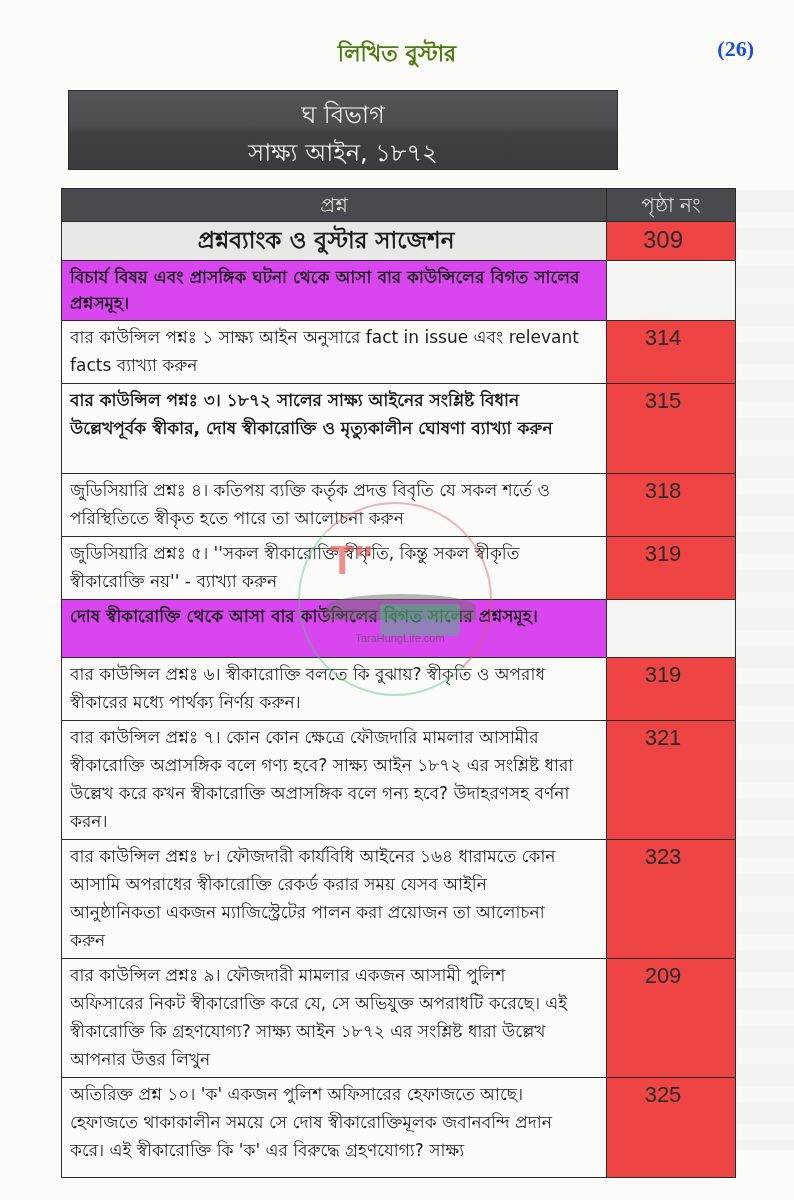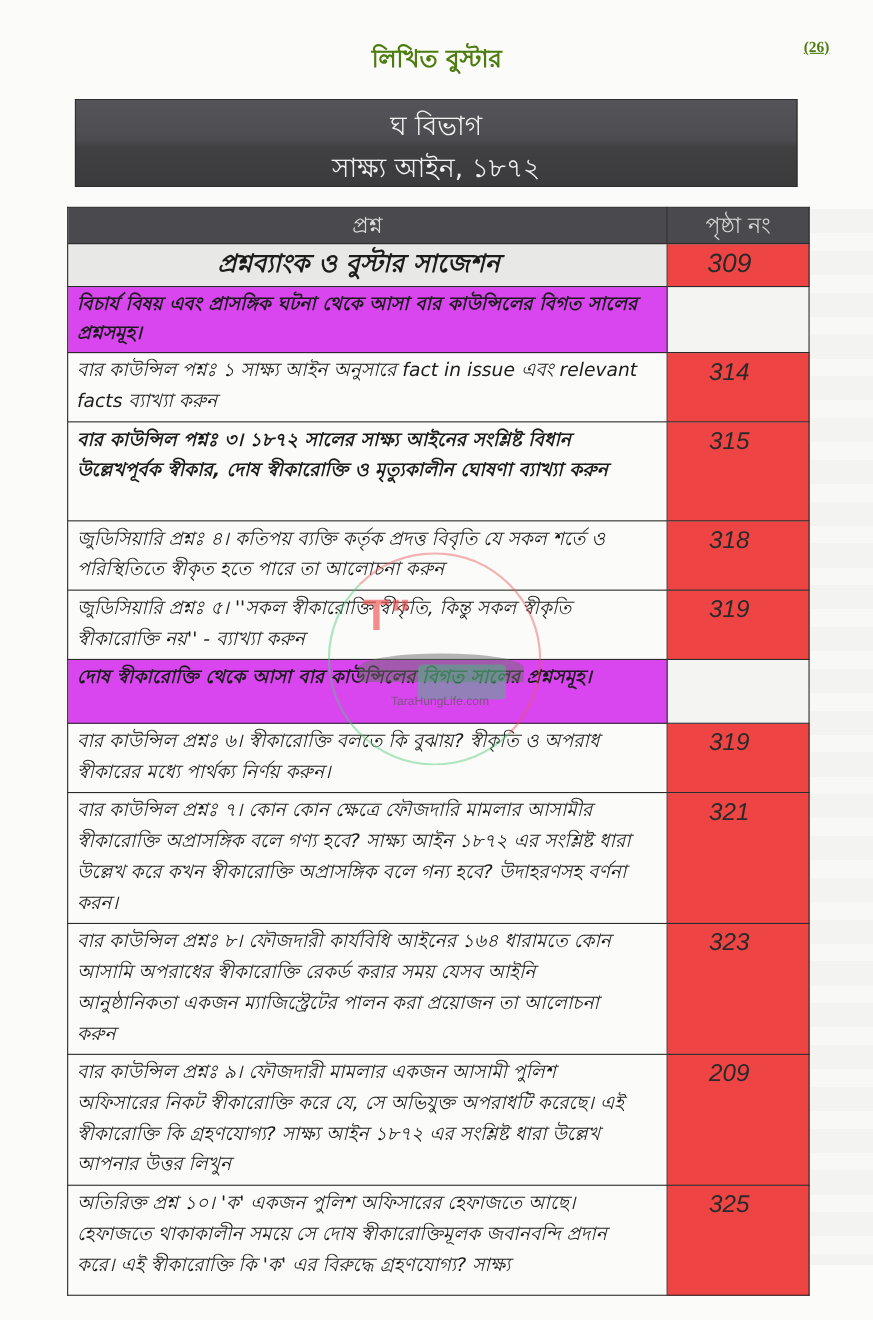--- a/index.html
+++ b/index.html
@@ -21,26 +21,25 @@
     .running-head {
       position: absolute; top: 30px; left: 0; width: 794px; height: 40px;
     }
     .running-head .title {
       position: absolute; left: 0; width: 794px; text-align: center; top: 6px;
       font-size: 22px; font-weight: bold; color: #4d7c0f;
       font-family: "DejaVu Serif", "Liberation Serif", serif;
     }
     .running-head .page-no {
       position: absolute; right: 40px; top: 6px;
-      font-size: 14px; font-weight: bold; color: #4d7c0f;
+      font-size: 22px; font-weight: bold; color: #1d4ed8;
       font-family: "Liberation Serif", "DejaVu Serif", serif;
-      text-decoration: underline;
     }
     .banner {
-      position: absolute; left: 68px; top: 90px; width: 657px; height: 80px;
+      position: absolute; left: 68px; top: 90px; width: 550px; height: 80px;
       background: linear-gradient(to bottom, #555458 0%, #4d4c50 45%, #404043 55%, #3b3b3e 100%);
       color: #f2f2f2; text-align: center;
       box-shadow: 0 0 0 1px #2c2c2c inset;
     }
     .banner .section {
       position: absolute; top: 6px; left: 0; width: 100%;
       font-size: 24px;
     }
     .banner .law {
       position: absolute; top: 44px; left: 0; width: 100%;
@@ -54,21 +53,20 @@
     table.toc col.q { width: 545px; }
     table.toc col.p { width: 129px; }
     table.toc th {
       background: #4a494d; color: #d8d8d8; font-weight: normal;
       height: 32px; font-size: 20px; padding: 0;
       border: 1.5px solid #2a2a2a;
     }
     table.toc td {
       border: 1.5px solid #2b2b2b; vertical-align: top;
       padding: 2px 24px 4px 8px;
-      font-style: italic;
     }
     table.toc td.page {
       text-align: center; font-size: 22px; line-height: 30px;
       font-family: "Liberation Sans", "DejaVu Sans", sans-serif;
       color: #2a2a2a; background: #ef4444;
     }
     tr.bank td.q {
       background: #e8e8e6; text-align: center; font-weight: bold;
       font-size: 23px; line-height: 32px;
     }

